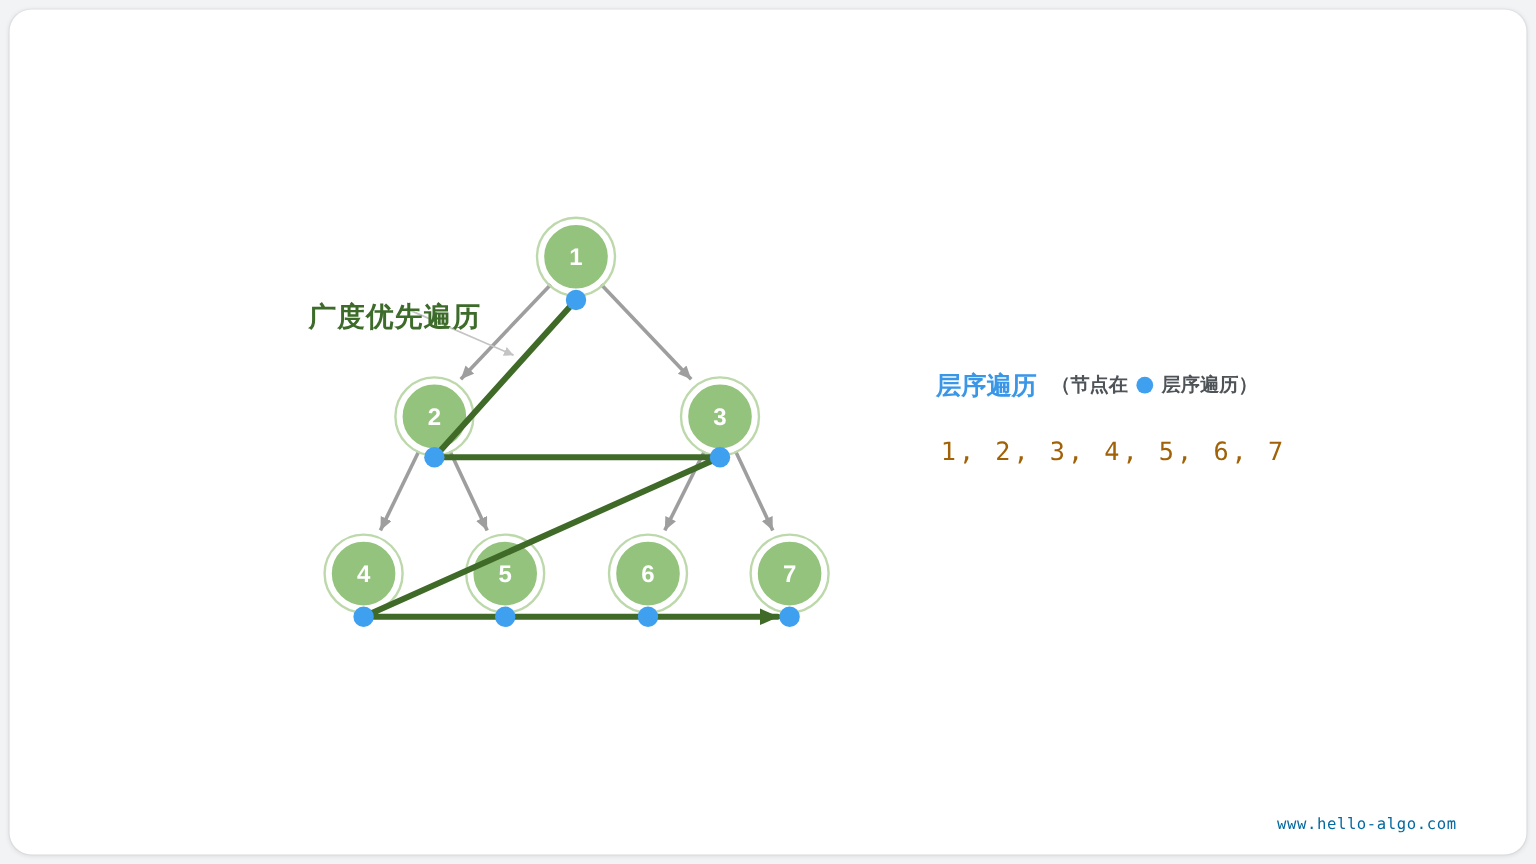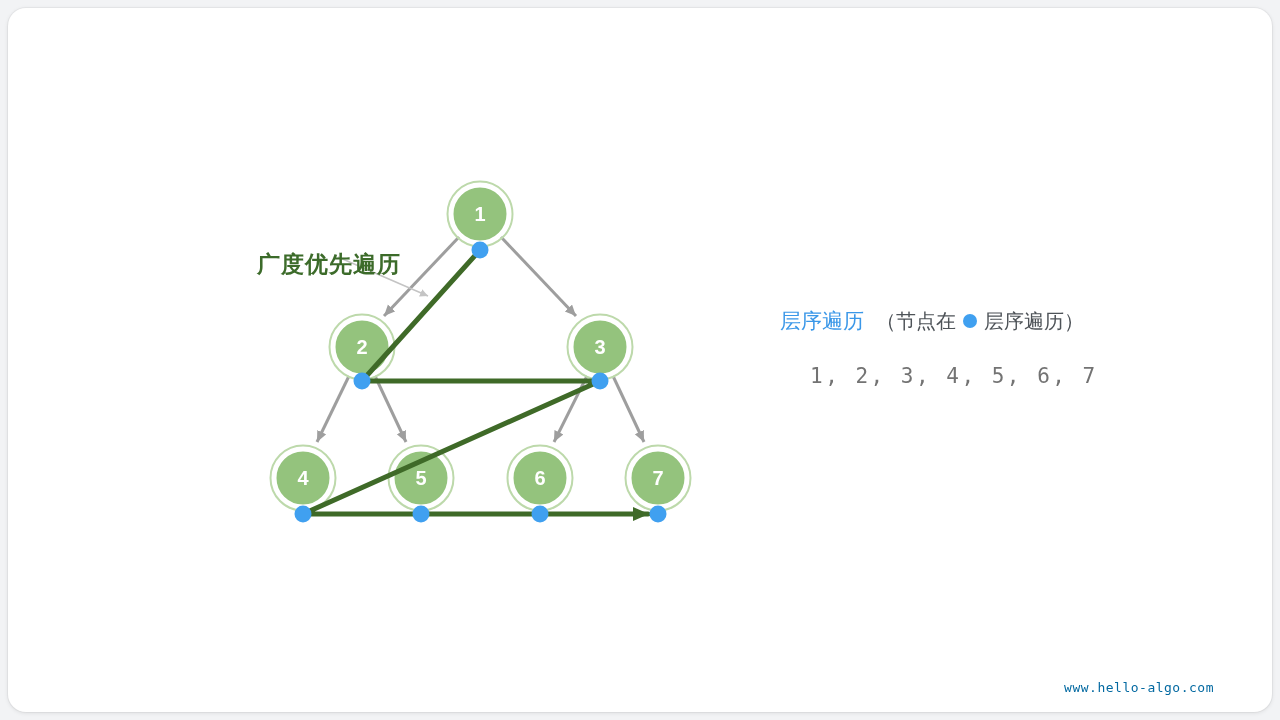--- a/index.html
+++ b/index.html
@@ -20,28 +20,28 @@
     fill:#ffffff; font-family:"Liberation Sans", sans-serif;
     font-size:20px; font-weight:700; text-anchor:middle;
   }
 
   .bfs-label {
     position:absolute; left:257px; top:221px;
     font-size:23px; font-weight:700; letter-spacing:1px; color:#3c6b2a;margin-top:28px;
   }
 
   .legend { position:absolute; left:780px; top:307px; display:flex; align-items:center; white-space:nowrap; }
-  .legend-title { font-size:21px; font-weight:400; color:#3a97e8; }
-  .legend-note { font-size:20px; color:#4e5358; margin-left:12px; display:flex; align-items:center; }
+  .legend-title { font-size:21px; font-weight:700; color:#3a97e8; }
+  .legend-note { font-size:16px; color:#4e5358; margin-left:12px; display:flex; align-items:center;font-weight:bold; }
   .legend-dot { width:14px; height:14px; border-radius:50%; background:#40a0f0; margin:0 7px; display:inline-block; }
 
   .sequence {
-    position:absolute; left:810px; top:364px;
+    position:absolute; left:784px; top:364px;
     font-family:"DejaVu Sans Mono", monospace;
-    font-size:21px; letter-spacing:2.5px; color:#737373; white-space:pre;
+    font-size:21px; letter-spacing:2.5px; color:#a16207; white-space:pre;
   }
 
   .watermark {
     position:absolute; right:66px; bottom:25px;
     font-family:"DejaVu Sans Mono", monospace;
     font-size:13px; color:#0369a1; letter-spacing:0.5px;
   }
 </style>
 </head>
 <body>

